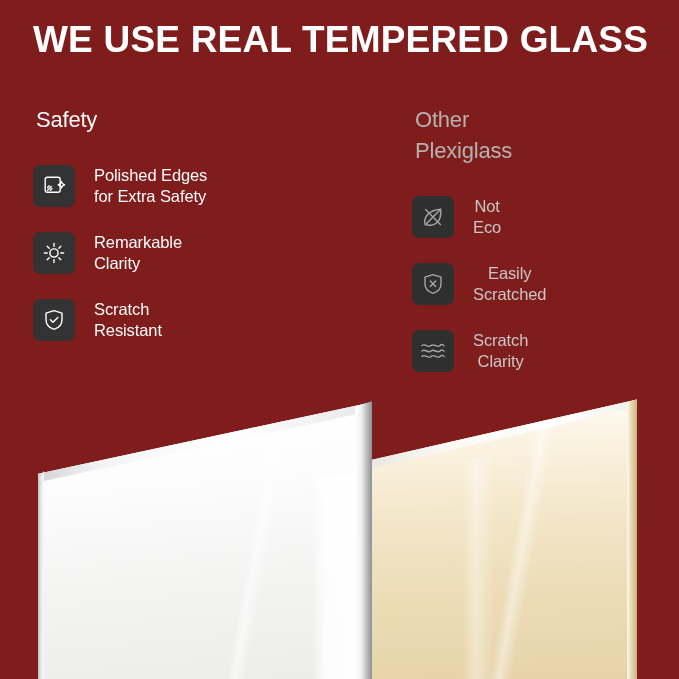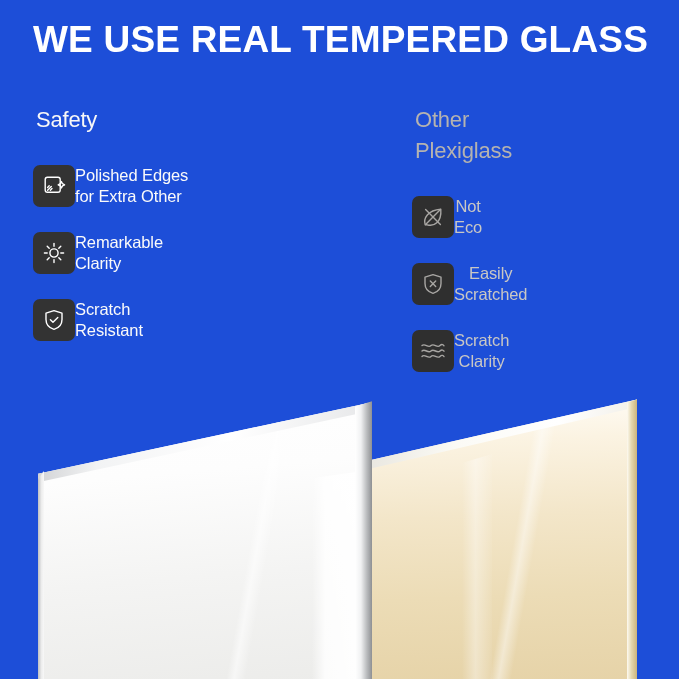--- a/index.html
+++ b/index.html
@@ -11,21 +11,21 @@
     width: 679px;
     height: 679px;
     overflow: hidden;
     font-family: "Liberation Sans", sans-serif;
     -webkit-font-smoothing: antialiased;
   }
   .poster {
     position: relative;
     width: 679px;
     height: 679px;
-    background: #1d4ed8;
+    background: #7f1d1d;
     overflow: hidden;
   }
 
   
   .title {
     position: absolute;
     left: 33px;
     top: 18px;
     width: 620px;
     color: #ffffff;
@@ -80,20 +80,21 @@
     border-radius: 7px;
     background: #333333;
     display: flex;
     align-items: center;
     justify-content: center;
   }
   .col-right .icon-tile { background: #2f2f2f; }
   .icon-tile svg { display: block; }
 
   .feature-label {
+    margin-left: 19px;
     font-size: 16.5px;
     line-height: 21px;
     font-weight: 400;
     letter-spacing: -0.1px;
     white-space: nowrap;
   }
   .col-left .feature-label  { color: #fafafa; }
   .col-right .feature-label { color: #c9c7c4; text-align: center; }
   .feature-label .line { display: block; }
 
@@ -234,21 +235,21 @@
             <svg width="24" height="24" viewBox="0 0 24 24" fill="none" stroke="#ffffff" stroke-width="1.4" stroke-linecap="round" stroke-linejoin="round">
               <rect x="3.2" y="3.2" width="15" height="15" rx="2.2"></rect>
               <path d="M5.6 16.2 L9.3 12.5"></path>
               <path d="M5.6 13.4 L7.2 11.8"></path>
               <path d="M8.4 16.2 L10 14.6"></path>
               <path d="M19.4 7.6 L20.5 9.7 L22.6 10.8 L20.5 11.9 L19.4 14 L18.3 11.9 L16.2 10.8 L18.3 9.7 Z"></path>
             </svg>
           </div>
           <div class="feature-label">
             <span class="line">Polished Edges</span>
-            <span class="line">for Extra Other</span>
+            <span class="line">for Extra Safety</span>
           </div>
         </div>
 
         <div class="feature">
           <div class="icon-tile">
             <svg width="24" height="24" viewBox="0 0 24 24" fill="none" stroke="#ffffff" stroke-width="1.4" stroke-linecap="round">
               <circle cx="12" cy="12" r="4.1"></circle>
               <path d="M12 2.4 V5.2"></path>
               <path d="M12 18.8 V21.6"></path>
               <path d="M2.4 12 H5.2"></path>

